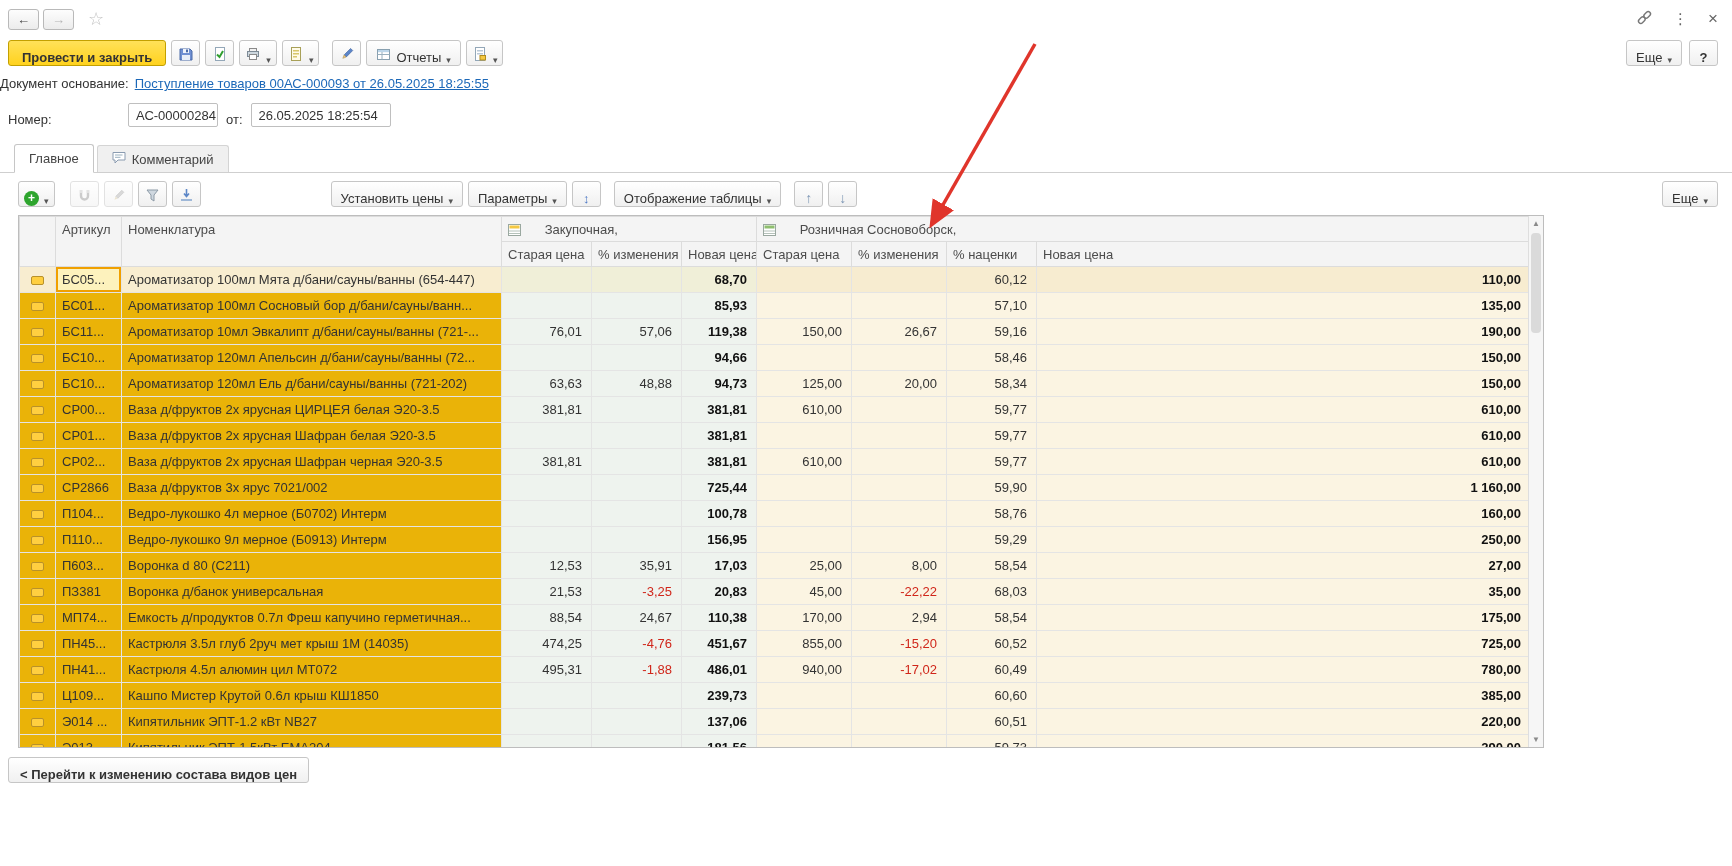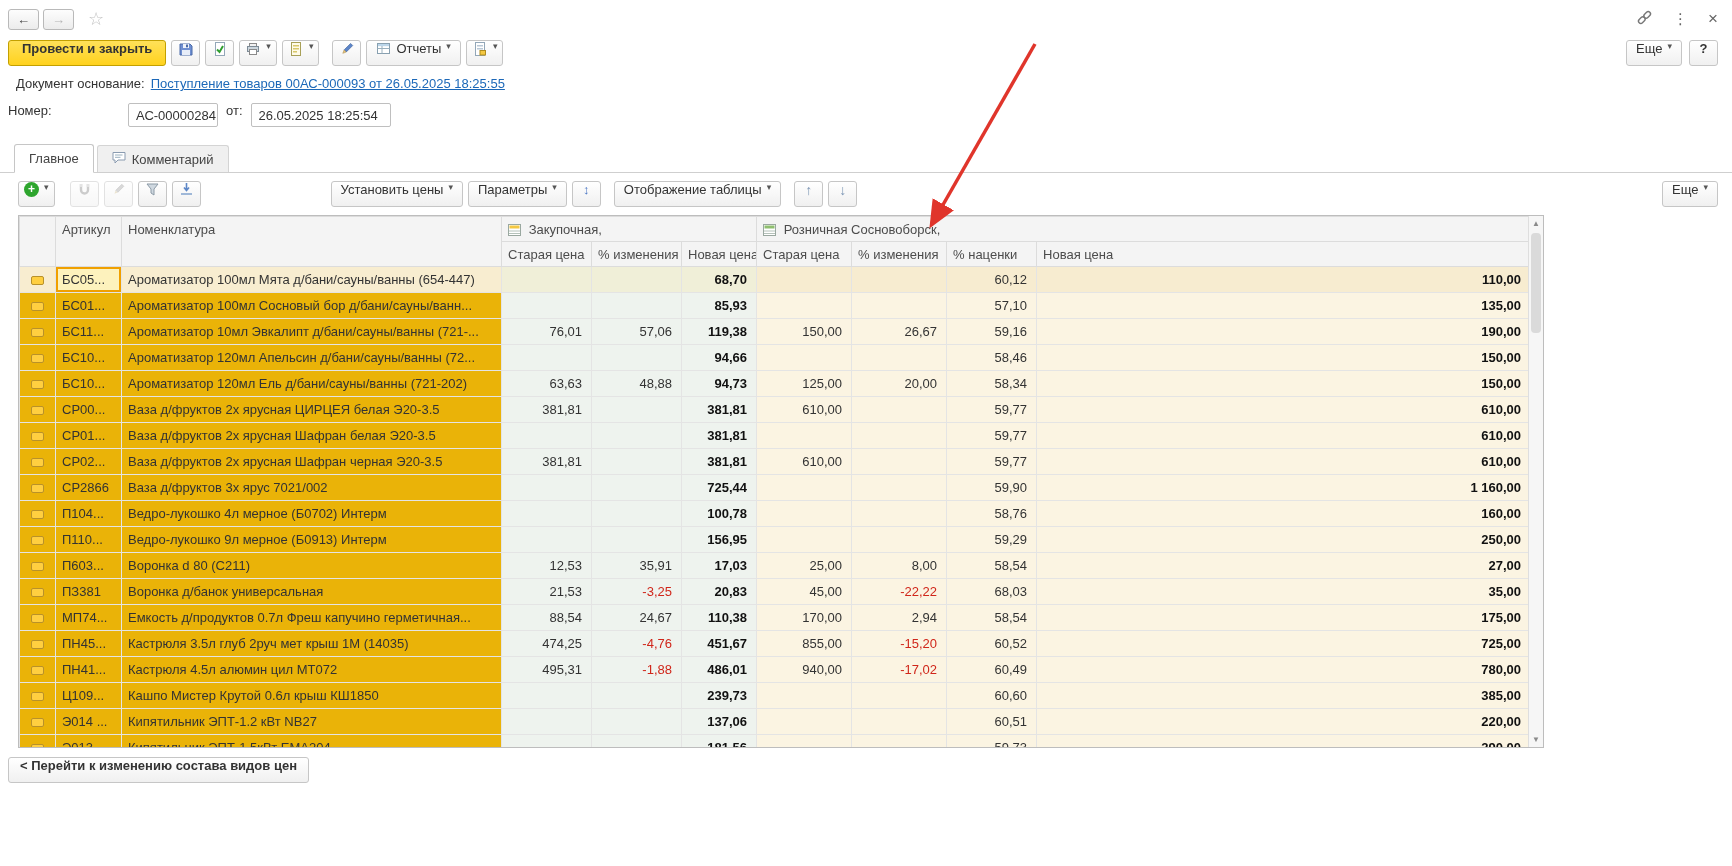--- a/index.html
+++ b/index.html
@@ -11,33 +11,33 @@
   .navbtn{width:31px;height:21px;border:1px solid #b9b9b9;border-radius:3px;background:linear-gradient(#fdfdfd,#ececec);
           color:#444;font-size:13px;display:inline-flex;align-items:center;justify-content:center;cursor:pointer}
   .navbtn.disabled{color:#b5b5b5}
   .star{color:#c3c3c3;font-size:18px;margin:0 4px 0 10px;cursor:pointer}
   .title{font-size:15px;font-weight:bold;color:#1a1a1a;margin-left:10px;white-space:nowrap}
   .titlebar-right{margin-left:auto;display:flex;align-items:center;gap:20px;color:#666;font-size:15px}
   .titlebar-right span{cursor:pointer}
 
   
   .toolbar{display:flex;align-items:center;gap:5px;padding:6px 14px 7px 8px}
-  .btn{display:inline-flex;align-items:flex-start;gap:5px;height:26px;padding:0 9px;border:1px solid #c6c6c6;border-radius:3px;
+  .btn{display:inline-flex;align-items:flex-end;gap:5px;height:26px;padding:0 9px;border:1px solid #c6c6c6;border-radius:3px;
        background:linear-gradient(#ffffff,#f0f0f0);font-size:13px;color:#333;cursor:pointer;white-space:nowrap}
   .btn-primary{background:linear-gradient(#ffe159,#ffd21e);border-color:#c3a000;font-weight:bold;padding:0 13px}
   .iconbtn{padding:0 5px;min-width:29px;justify-content:center}
   .caret{font-size:9px;color:#555}
   .toolbar-right{margin-left:auto;display:flex;gap:7px}
   .helpbtn{width:29px;justify-content:center;font-weight:bold}
   .ghost{opacity:.5}
 
   
-  .docbase{display:flex;align-items:flex-start;padding:3px 16px 5px;gap:6px}
+  .docbase{display:flex;align-items:flex-start;padding:3px 0 5px;gap:6px}
   .link{color:#1c68b8;text-decoration:underline;cursor:pointer}
-  .numrow{display:flex;align-items:flex-start;padding:7px 8px 4px;gap:8px}
+  .numrow{display:flex;align-items:flex-end;padding:7px 8px 4px;gap:8px}
   .numrow .lbl{width:112px}
   .input{height:24px;border:1px solid #bfbfbf;border-radius:2px;background:#fff;padding:0 7px;display:inline-flex;align-items:center;cursor:text}
   .num-input{width:90px}
   .date-input{width:140px}
 
   
   .tabs{display:flex;align-items:flex-end;gap:3px;padding:12px 14px 0;border-bottom:1px solid #cfcfcf;height:42px}
   .tab{display:inline-flex;align-items:center;gap:6px;height:27px;padding:11px 14px;border:1px solid #d4d4d4;border-bottom:none;
        border-radius:3px 3px 0 0;background:#f0f0f0;color:#444;cursor:pointer;margin-bottom:0}
   .tab.active{background:#fff;height:29px;border-color:#c6c6c6;position:relative;z-index:2;margin-bottom:-1px;border-bottom:1px solid #fff}
@@ -47,21 +47,21 @@
   .plus-circle{width:15px;height:15px;border-radius:50%;background:#2ea52e;color:#fff;font-size:12px;line-height:14px;text-align:center;font-weight:bold}
   .arrowbtn{color:#7d96b5;font-size:14px}
   .tbar-gap{width:120px}
 
   
   .table-wrap{position:relative;margin-left:18px;width:1526px;height:533px;border:1px solid #bdbdbd;overflow:hidden;background:#eab308}
   table.grid{border-collapse:collapse;table-layout:fixed;width:1511px}
   .grid th,.grid td{border:1px solid #e4e4e4;overflow:hidden;white-space:nowrap;padding:0 6px}
   .grid thead th{background:#f4f4f4;border-color:#dcdcdc;color:#4c4c4c;font-weight:normal;text-align:left;height:25px}
   .grid thead th.span2{vertical-align:top;padding-top:5px}
-  .grid thead th.group span.glabel{margin-left:4px}
+  .grid thead th.group span.glabel{margin-left:20px}
   .grid td{height:26px;font-size:13px;color:#333;cursor:default}
   td.mark{padding:0;text-align:center}
   .rowmark{display:inline-block;width:13px;height:9px;background:#ffcf40;border:1px solid #b8912a;border-radius:2px;vertical-align:middle}
   td.num{text-align:right;padding-right:9px}
   td.pc{background:#eef3ee}
   td.rc{background:#fbf4e2}
   td.bold{font-weight:bold;color:#111}
   td.neg{color:#d0261a}
   tr.selected td{background:#f8edd0}
   tr.selected td.pc{background:#f0efd8}

